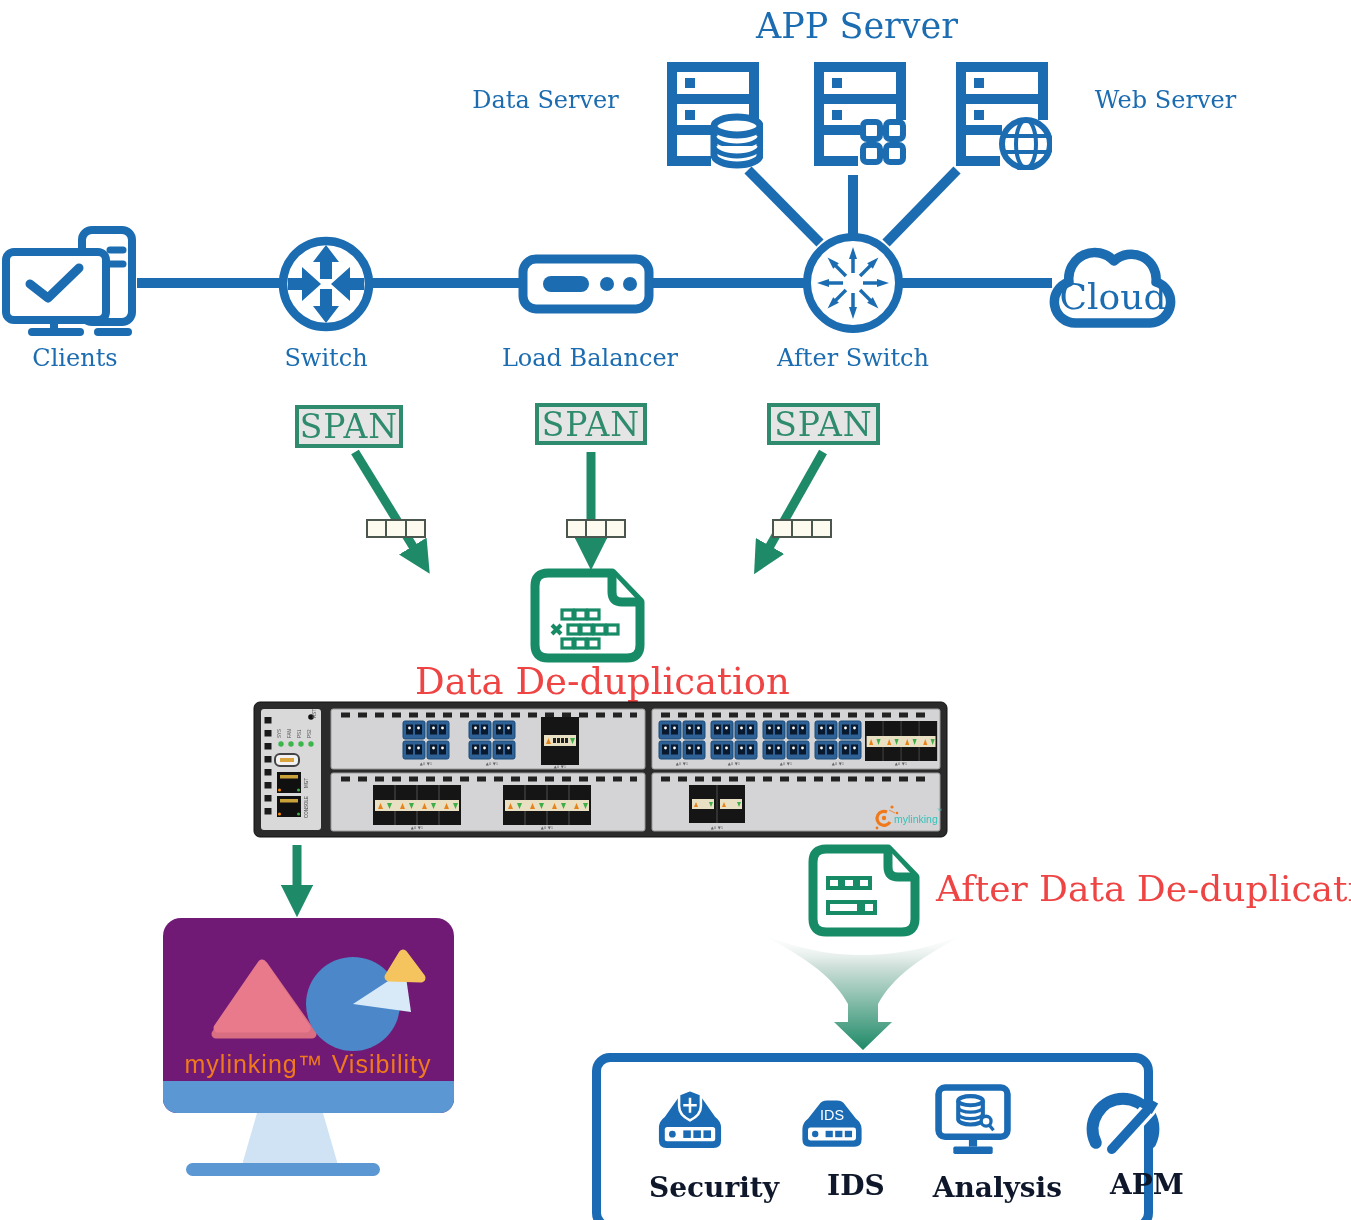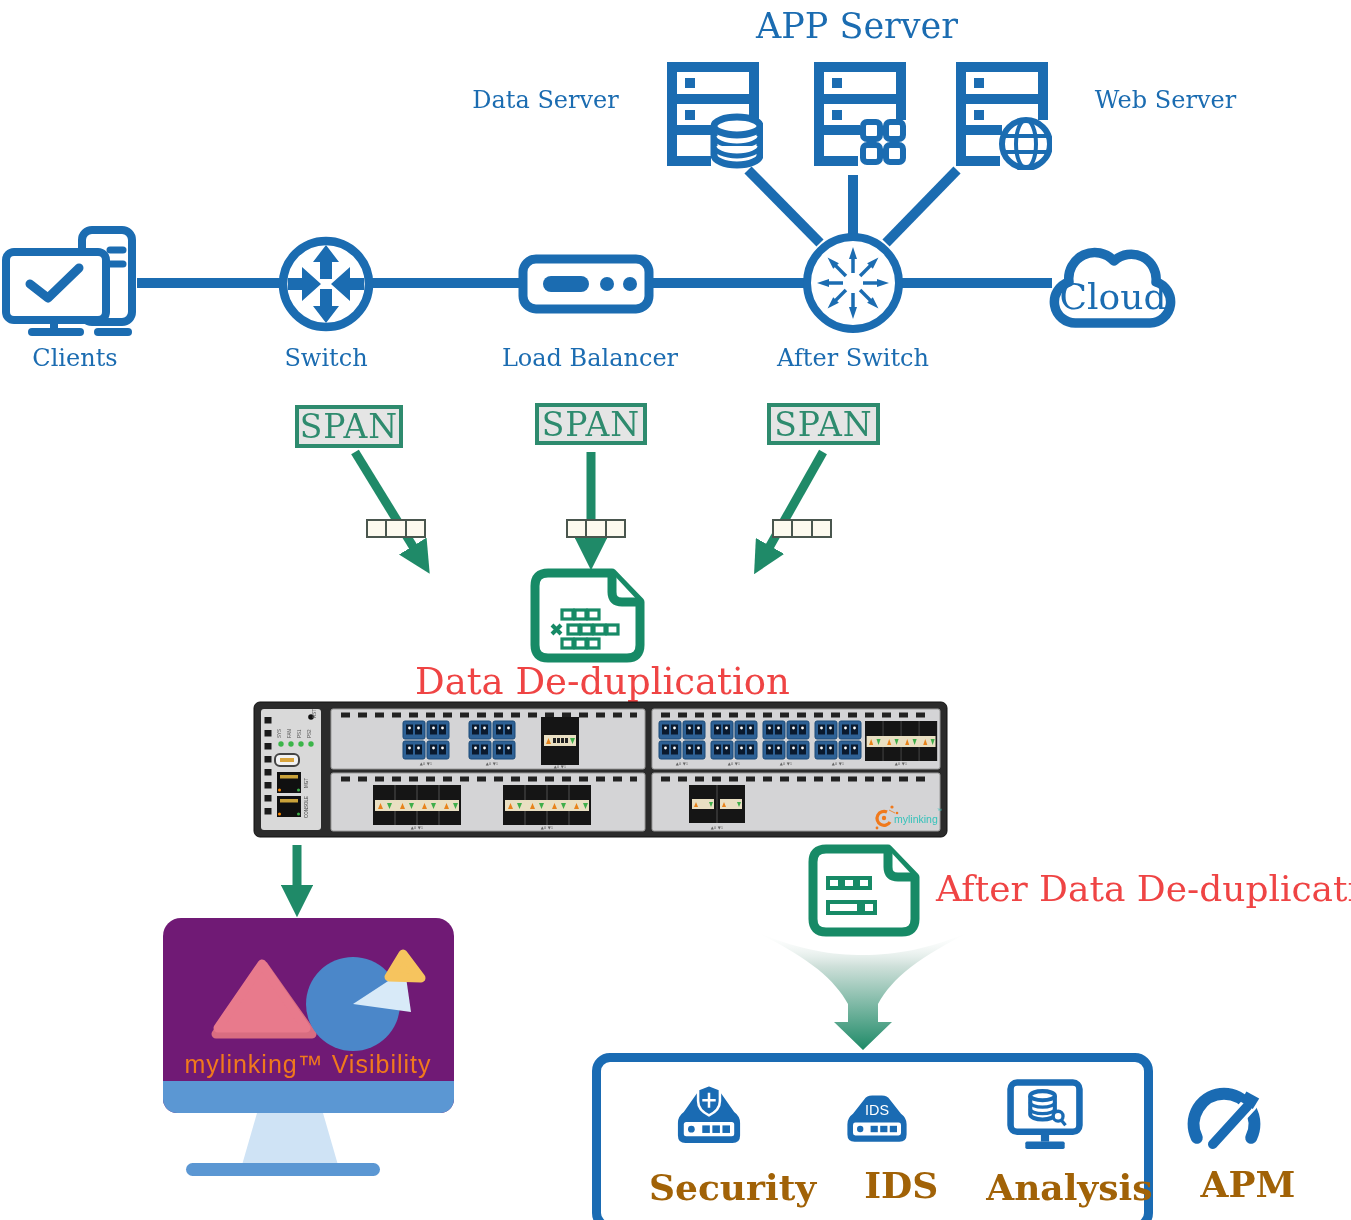--- a/index.html
+++ b/index.html
@@ -15,21 +15,21 @@
   .tap div:last-child{border-right:none;}
   .monitor-screen{position:absolute;left:139px;top:918px;width:291px;height:195px;
                   background:#701a75;border-radius:18px 18px 14px 14px;overflow:hidden;margin-left:24px;}
   .monitor-bar{position:absolute;left:0;top:163px;width:291px;height:32px;background:#5b97d3;}
   .monitor-caption{position:absolute;left:5px;top:132px;width:280px;text-align:center;
                    font-family:"Liberation Sans",sans-serif;font-size:25px;color:#f0791c;letter-spacing:1px;}
   .monitor-base{position:absolute;left:186px;top:1163px;width:194px;height:13px;background:#5b97d3;border-radius:7px;}
   .tools-box{position:absolute;left:592px;top:1053px;width:543px;height:160px;border:9px solid #1a6bb3;
              border-radius:18px;background:#fff;display:flex;justify-content:space-evenly;align-items:center;}
   .tool{display:flex;flex-direction:column;align-items:center;gap:8px;}
-  .tool-label{color:#a16207;font-size:36px;font-weight:600;white-space:nowrap;margin-left:48px;}
+  .tool-label{color:#0f172a;font-size:28px;font-weight:600;white-space:nowrap;margin-left:48px;}
 </style>
 </head>
 <body>
 
 <div id="canvas">
 
   <svg class="abs" style="left:0;top:0" width="1351" height="1220">
     <defs>
       <marker id="gah" viewBox="0 0 10 10" refX="2.5" refY="5" markerWidth="3.6" markerHeight="3.6" orient="auto">
         <path d="M0,0 L10,5 L0,10 Z" fill="#1f8a68"></path>

